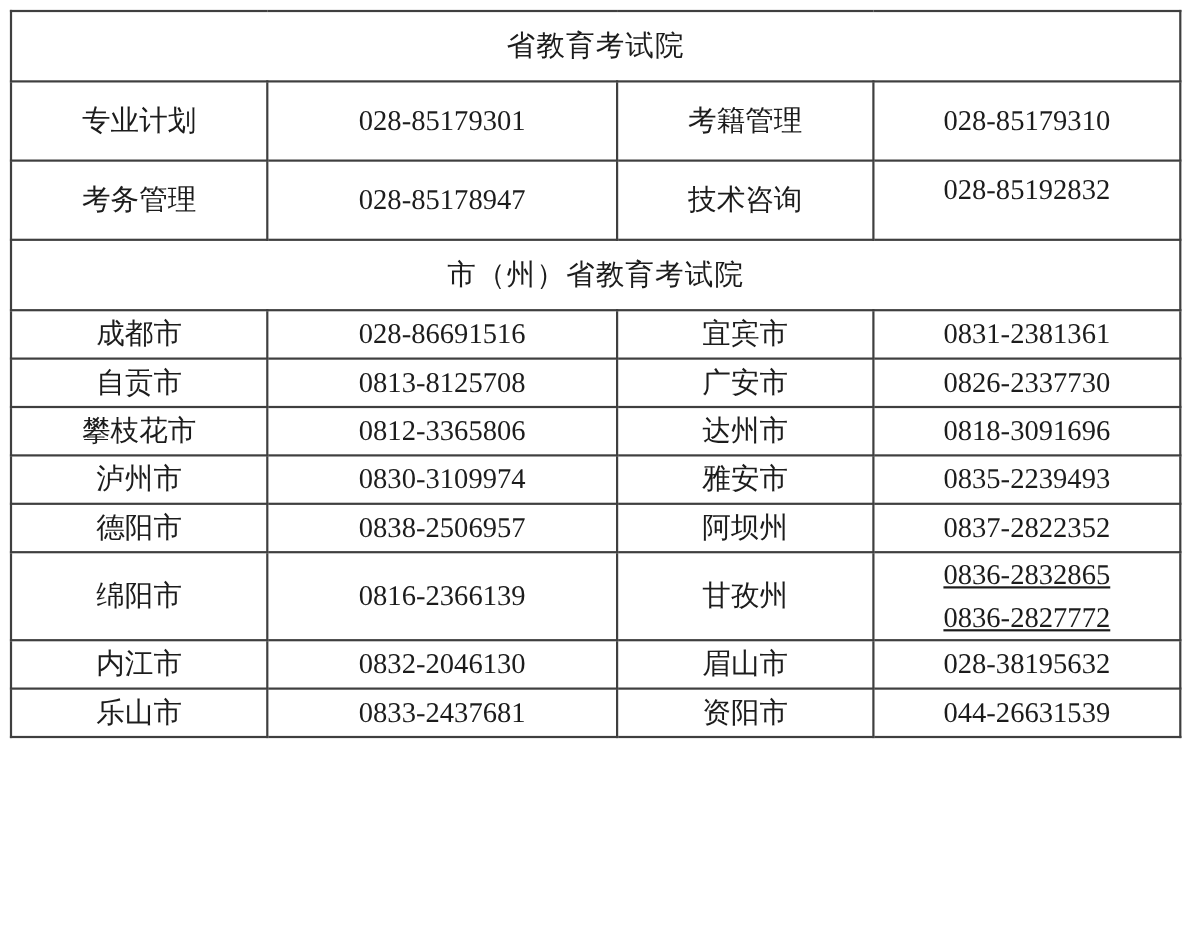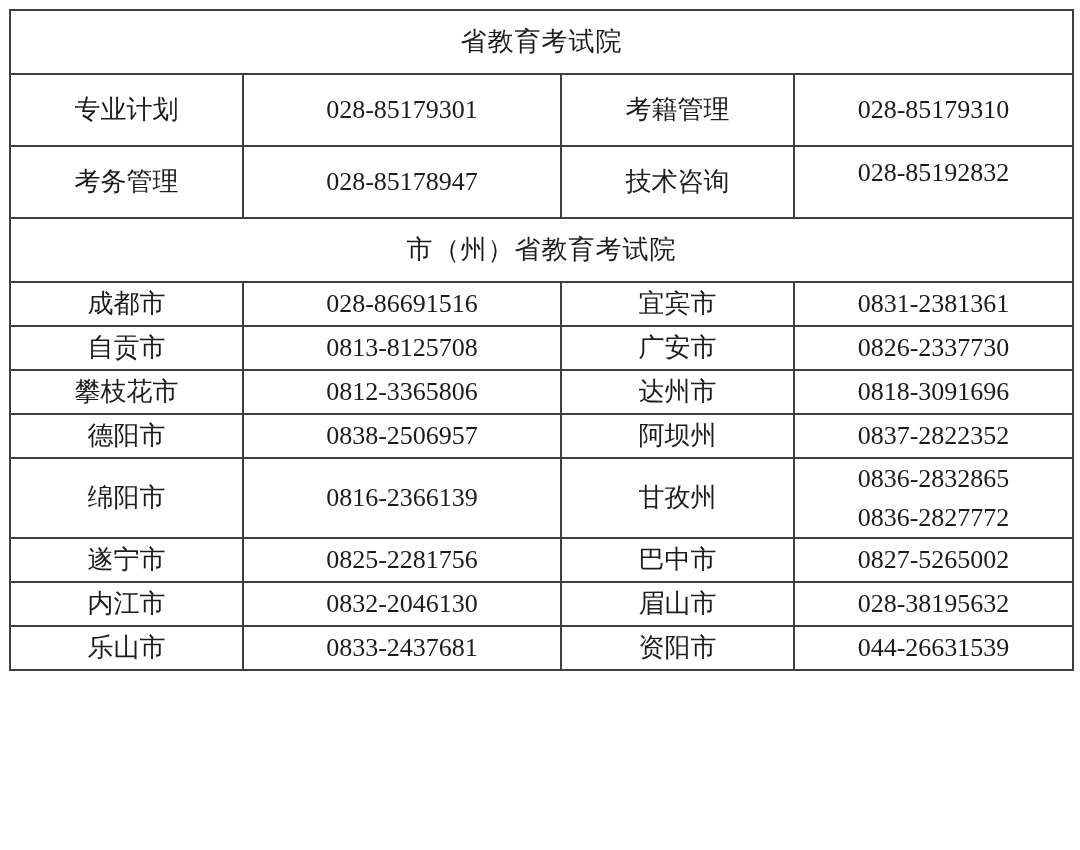--- a/index.html
+++ b/index.html
@@ -39,21 +39,21 @@
   tr.h78 td { height: 74px; }
   tr.h70 td { height: 66px; }
   td.section-header {
     font-size: 23px;
     letter-spacing: 1px;
   }
   td.note-cell {
     text-align: left;
     padding-left: 12px;
   }
-  .blk { display: block; line-height: 1.5; }
+  .blk { display: block; line-height: 1.5; text-decoration: underline; }
   td.raise { vertical-align: middle; }
   td.raise .lift { position: relative; top: -9px; display: inline-block; }
 </style>
 </head>
 <body>
 
 <div class="table-wrap">
   <table class="contact-table">
     <colgroup>
       <col class="c1">
@@ -96,39 +96,39 @@
         <td>广安市</td>
         <td>0826-2337730</td>
       </tr>
       <tr class="h46">
         <td>攀枝花市</td>
         <td>0812-3365806</td>
         <td>达州市</td>
         <td>0818-3091696</td>
       </tr>
       <tr class="h46">
+        <td>泸州市</td>
+        <td>0830-3109974</td>
+        <td>雅安市</td>
+        <td>0835-2239493</td>
+      </tr>
+      <tr class="h46">
         <td>德阳市</td>
         <td>0838-2506957</td>
         <td>阿坝州</td>
         <td>0837-2822352</td>
       </tr>
       <tr class="h78">
         <td>绵阳市</td>
         <td>0816-2366139</td>
         <td>甘孜州</td>
         <td>
           <span class="blk">0836-2832865</span>
           <span class="blk">0836-2827772</span>
         </td>
-      </tr>
-      <tr class="h46">
-        <td>遂宁市</td>
-        <td>0825-2281756</td>
-        <td>巴中市</td>
-        <td>0827-5265002</td>
       </tr>
       <tr class="h46">
         <td>内江市</td>
         <td>0832-2046130</td>
         <td>眉山市</td>
         <td>028-38195632</td>
       </tr>
       <tr class="h46">
         <td>乐山市</td>
         <td>0833-2437681</td>

